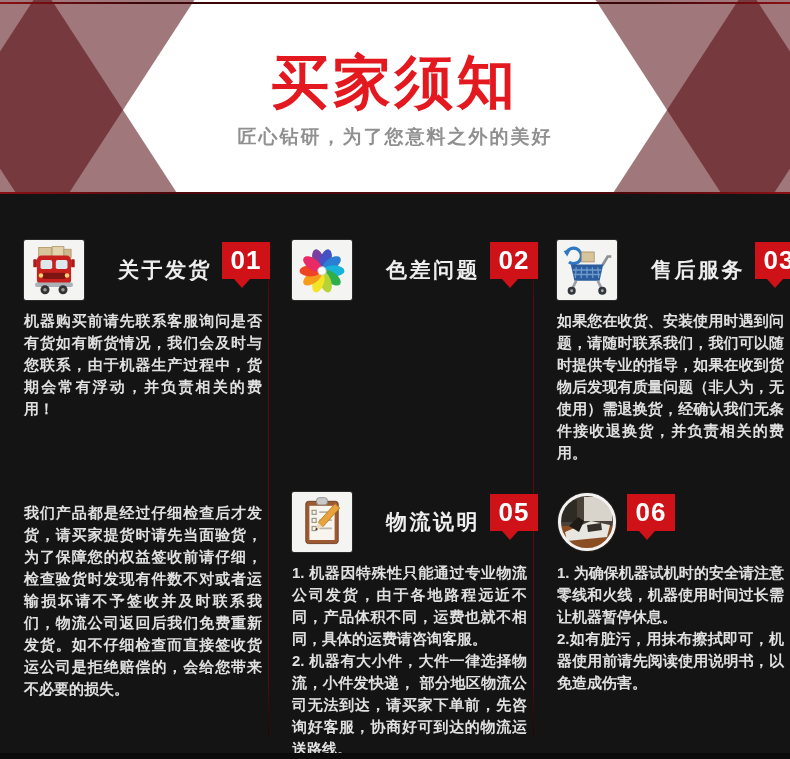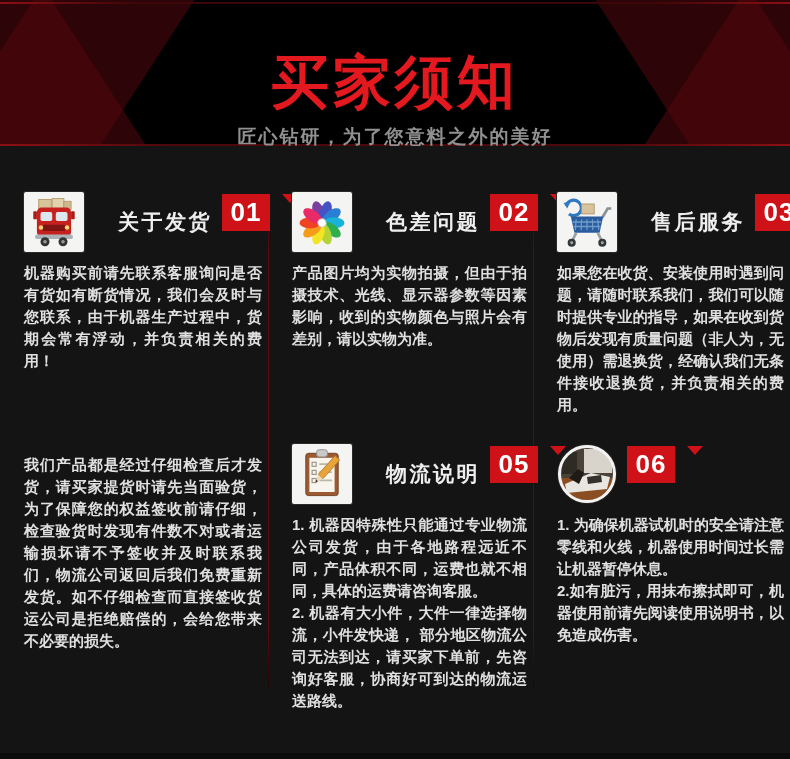--- a/index.html
+++ b/index.html
@@ -1,21 +1,21 @@
 <!DOCTYPE html>
 <html><head>
 <meta charset="utf-8">
 <style>
   * { margin:0; padding:0; box-sizing:border-box; }
   html,body { background:#0b0b0b; }
   body { font-family:"Liberation Sans","DejaVu Sans",sans-serif; }
   .page { position:relative; width:790px; height:759px; background:#141414; overflow:hidden; }
 
   
-  .hero { position:relative; height:146px; background:#000000; overflow:hidden; }
+  .hero { position:relative; height:194px; background:#ffffff; overflow:hidden; }
   .top-line { position:absolute; top:2px; left:0; right:0; height:2px;
     background:linear-gradient(90deg,#8a1015,#3a0608 18%,#3a0608 82%,#8a1015); }
   .hero-bottom-line { position:absolute; bottom:0; left:0; right:0; height:2px;
     background:linear-gradient(90deg,#8c1014,#4c080b 22%,#4c080b 78%,#8c1014); }
   .deco { position:absolute; top:0; height:100%; width:240px; }
   .deco.left { left:0; } .deco.right { right:0; }
   .band { position:absolute; top:-70px; width:135px; height:360px; background:rgba(82,8,12,.55); }
   .deco.left .band1 { left:-25px; transform:rotate(33deg); }
   .deco.left .band2 { left:-25px; transform:rotate(-33deg); }
   .deco.right .band1 { right:-25px; transform:rotate(-33deg); }
@@ -30,21 +30,21 @@
   .divider { position:absolute; top:48px; width:1px; height:495px;
     background:linear-gradient(#200405,#5e0a0d 12%,#5e0a0d 88%,#200405); }
   .divider.d1 { left:268px; } .divider.d2 { left:533px; }
   .grid { display:grid; grid-template-columns:268px 265px 257px; row-gap:28px; }
   .section { padding:0 6px 0 24px; }
   .sec-head { display:flex; align-items:center; height:60px; position:relative; }
   .icon-box { flex:none; width:60px; height:60px; background:#f4f4f2; border-radius:2px;
     display:flex; align-items:center; justify-content:center; box-shadow:0 0 0 1px #2a2a2a; }
   .icon-box.round { border-radius:50%; background:#2a241f; box-shadow:none; }
   .sec-title { margin-left:34px; color:#eeeeee; font-size:21px; font-weight:bold; letter-spacing:2.5px; white-space:nowrap; }
-  .badge { margin-left:10px; margin-top:2px; align-self:flex-start; display:flex; flex-direction:row; }
+  .badge { margin-left:10px; margin-top:2px; align-self:flex-start; display:flex; flex-direction:column; }
   .badge-box { width:48px; height:37px; background:#cf1118; color:#ffffff; font-size:26px; font-weight:bold;
     display:flex; align-items:center; justify-content:center; letter-spacing:1px; }
   .badge-tail { width:0; height:0; margin-left:12px;
     border-left:8px solid transparent; border-right:8px solid transparent; border-top:9px solid #cf1118; }
   .sec-body { margin-top:10px; color:#e0e0e0; font-size:15px; line-height:22px;
     font-weight:bold; white-space:pre-line; text-align:justify; }
   .bottom-strip { position:absolute; bottom:0; left:0; right:0; height:6px; background:#0b0b0b; }
 </style>
 </head>
 <body>
@@ -143,21 +143,20 @@
                 <circle cx="0" cy="0" r="4.5" fill="#ffffff" stroke="#cccccc"></circle>
               </g>
             </svg>
           </div>
           <div class="sec-title">色差问题</div>
           <div class="badge">
             <div class="badge-box">02</div>
             <div class="badge-tail"></div>
           </div>
         </div>
-        <div class="sec-body">产品图片均为实物拍摄，但由于拍摄技术、光线、显示器参数等因素影响，收到的实物颜色与照片会有差别，请以实物为准。</div>
       </div>
 
       <div class="section">
         <div class="sec-head">
           <div class="icon-box">
             <svg width="54" height="54" viewBox="0 0 60 60">
               <path d="M7 12 a8.5 8.5 0 1 1 3 9" stroke="#2f79c2" stroke-width="3.5" fill="none"></path>
               <polygon points="4,9 12,7 8,15" fill="#2f79c2"></polygon>
               <rect x="24" y="10" width="14" height="11" fill="#d8c49c" stroke="#b09468"></rect>
               <path d="M47 25 L53 15 L57 15" stroke="#8a9096" stroke-width="3" fill="none"></path>

